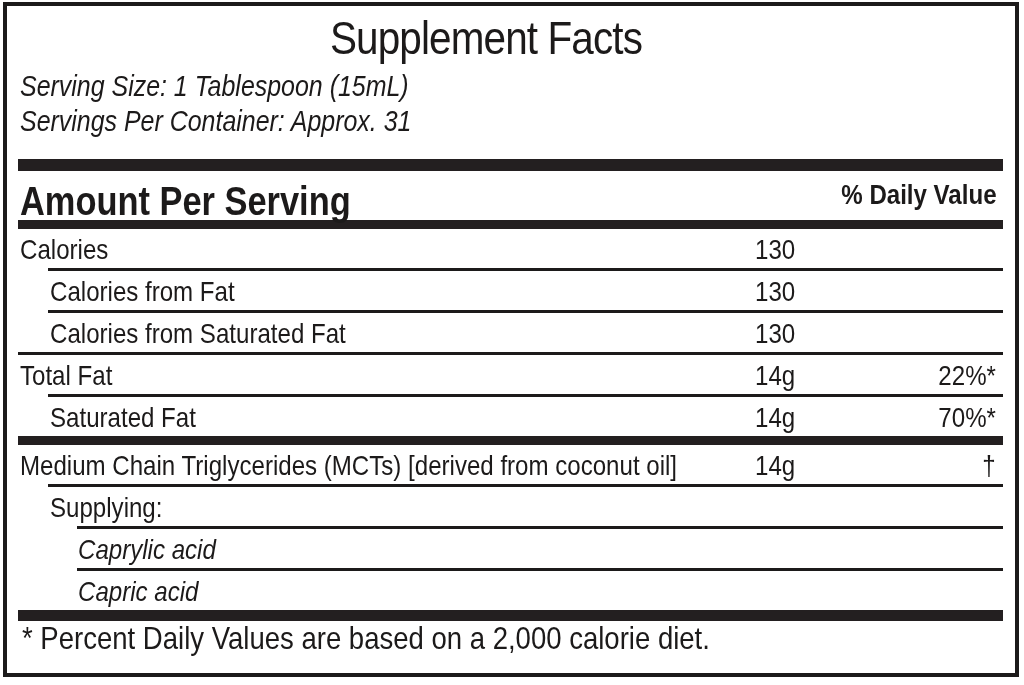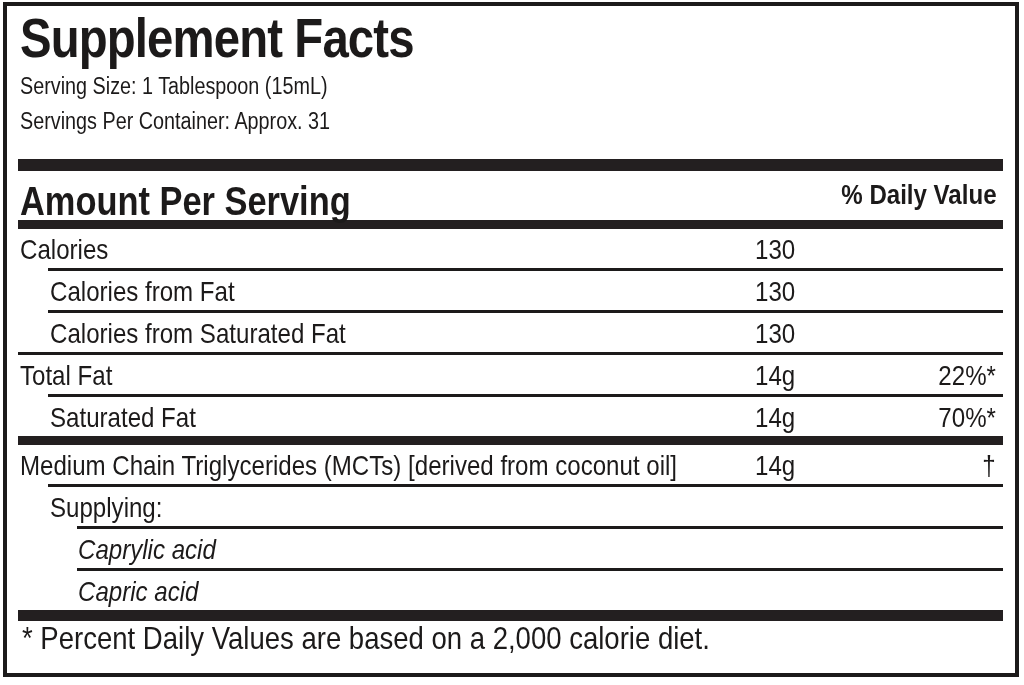--- a/index.html
+++ b/index.html
@@ -10,24 +10,25 @@
   }
   .panel{
     position:absolute;left:3px;top:2px;width:1016px;height:675px;
     border:4px solid #1c1a1a;box-sizing:border-box;background:#fff;
   }
   .content{margin-left:11px;margin-right:12px;}
   
   .cx{display:inline-block;transform:scaleX(0.86);transform-origin:0 50%;white-space:nowrap;}
   .cx-r{display:inline-block;transform:scaleX(0.86);transform-origin:100% 50%;white-space:nowrap;}
   h1{
-    margin:6px 0 0 2px;font-size:55px;line-height:52px;font-weight:bold;
+    margin:6px 0 0 2px;font-size:47px;line-height:52px;font-weight:normal;
     letter-spacing:-1px;
+    text-align:center;
   }
-  .sub{font-size:23px;line-height:35px;margin-left:2px;}
+  .sub{font-size:29px;line-height:35px;margin-left:2px;font-style:italic;}
   .sub:first-of-type{margin-top:5px;}
   .bar{background:#231f20;}
   .bar-1{height:12px;margin-top:20px;}
   .bar-2{height:9px;}
   .bar-3{height:9px;}
   .bar-4{height:11px;}
   .hdr{position:relative;height:49px;}
   .hdr .left{position:absolute;left:2px;top:8px;font-size:40px;font-weight:bold;}
   .hdr .right{position:absolute;right:6px;top:8px;font-size:28px;font-weight:bold;}
   .row{position:relative;height:39px;font-size:28px;}

